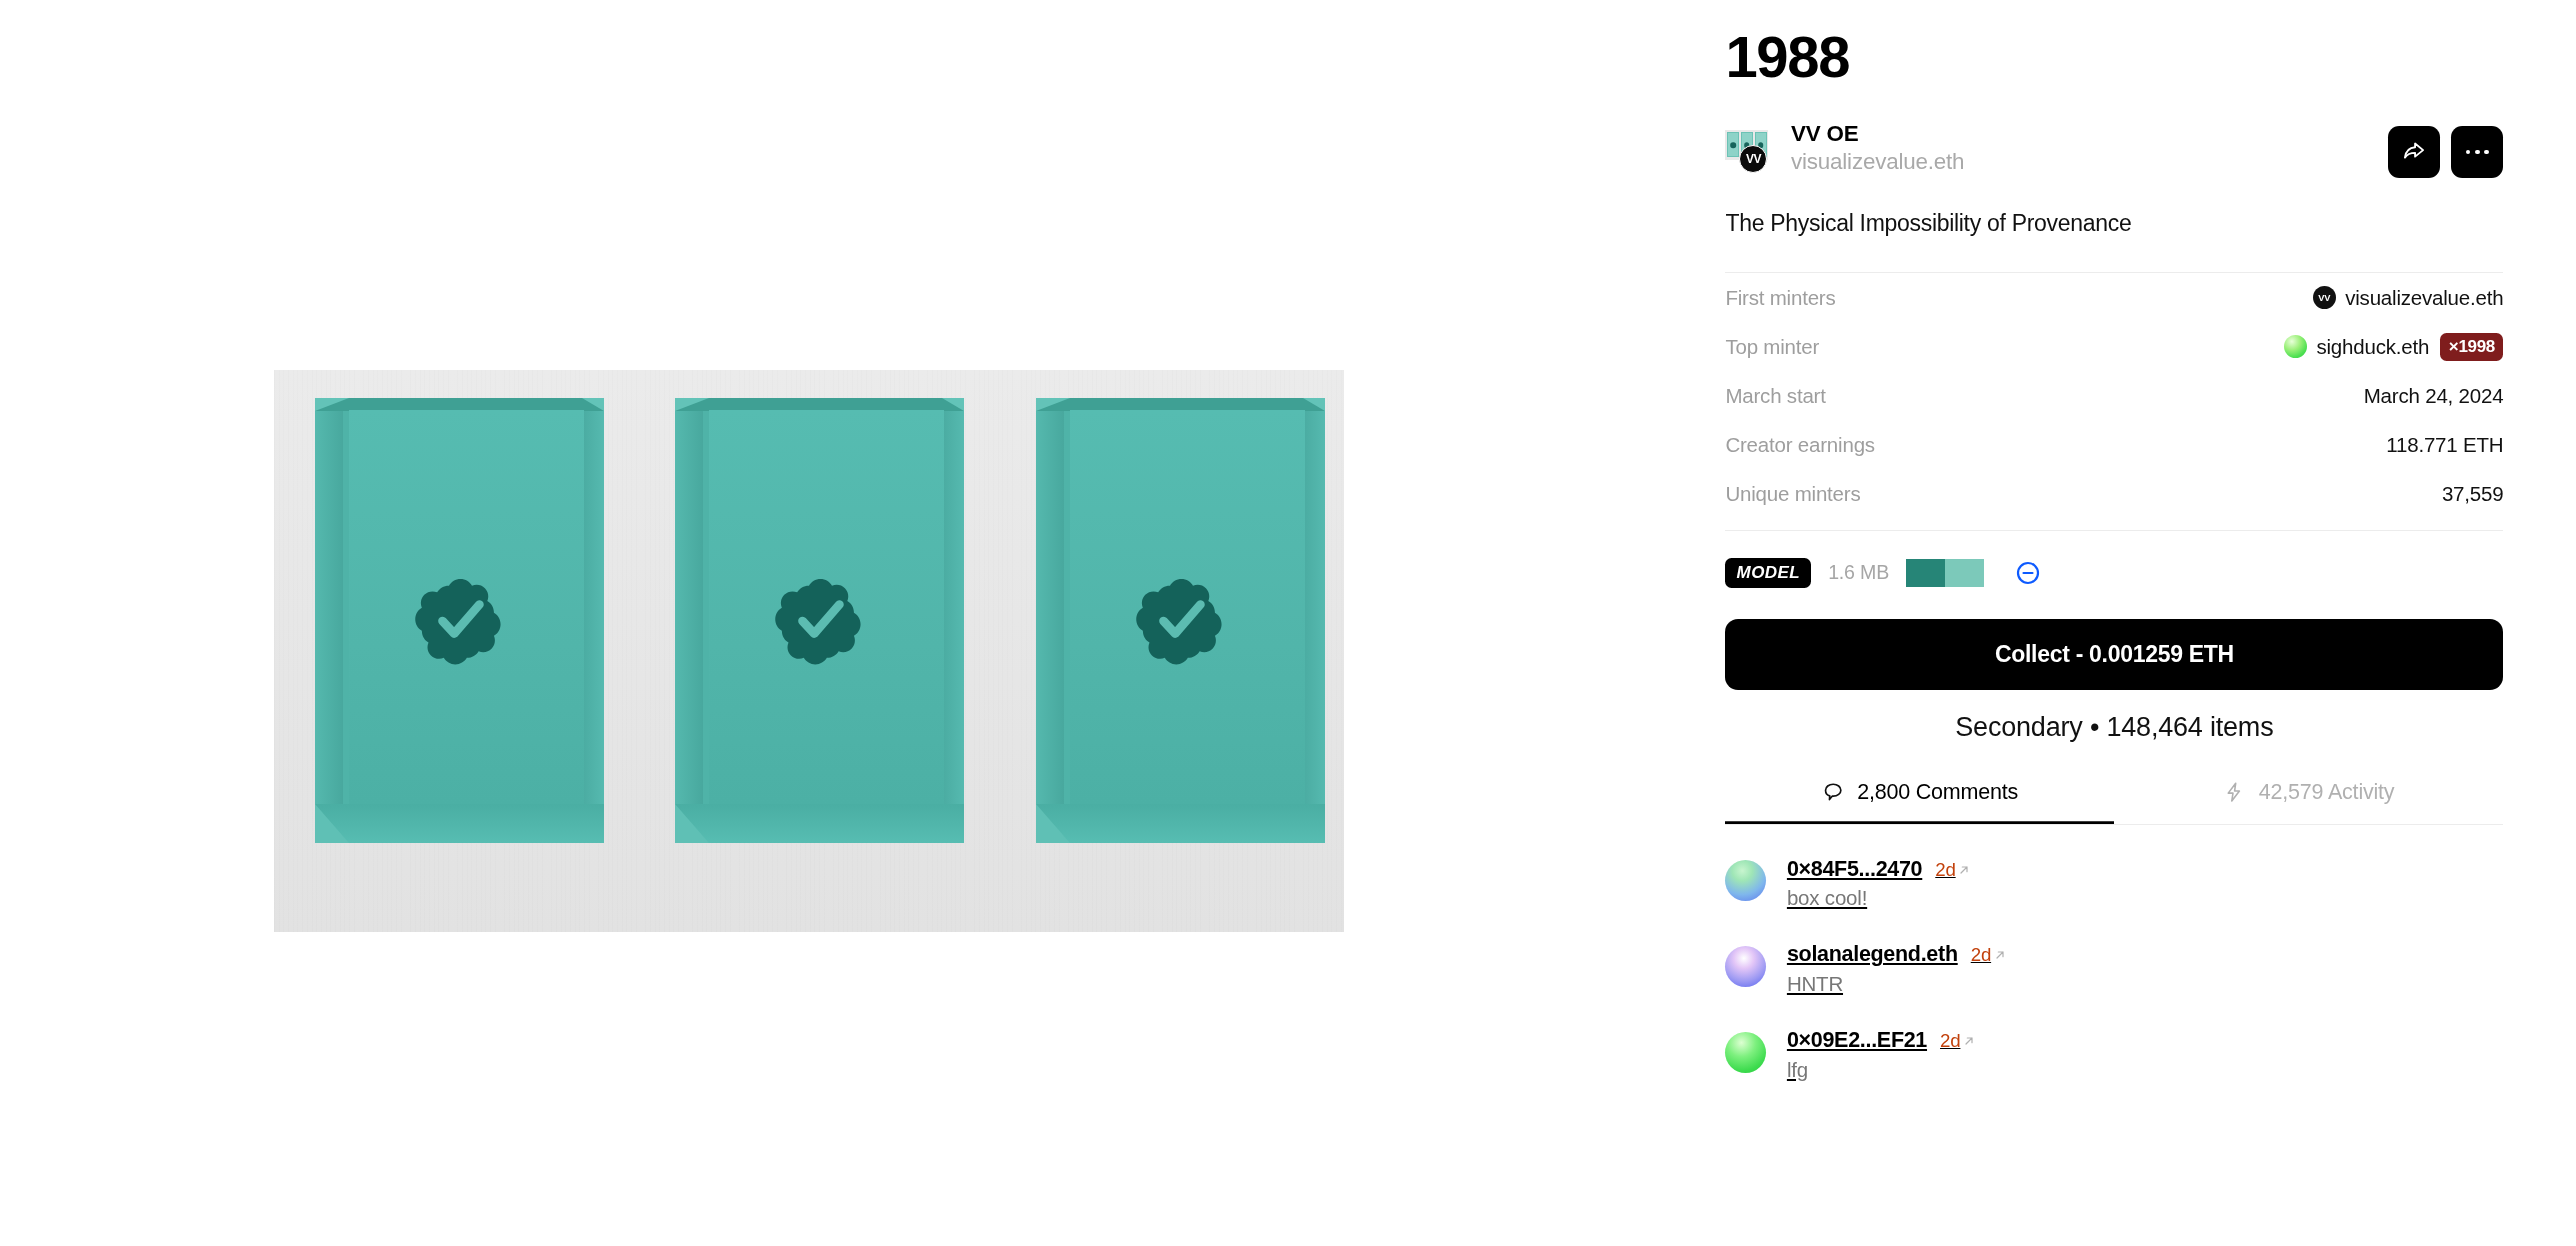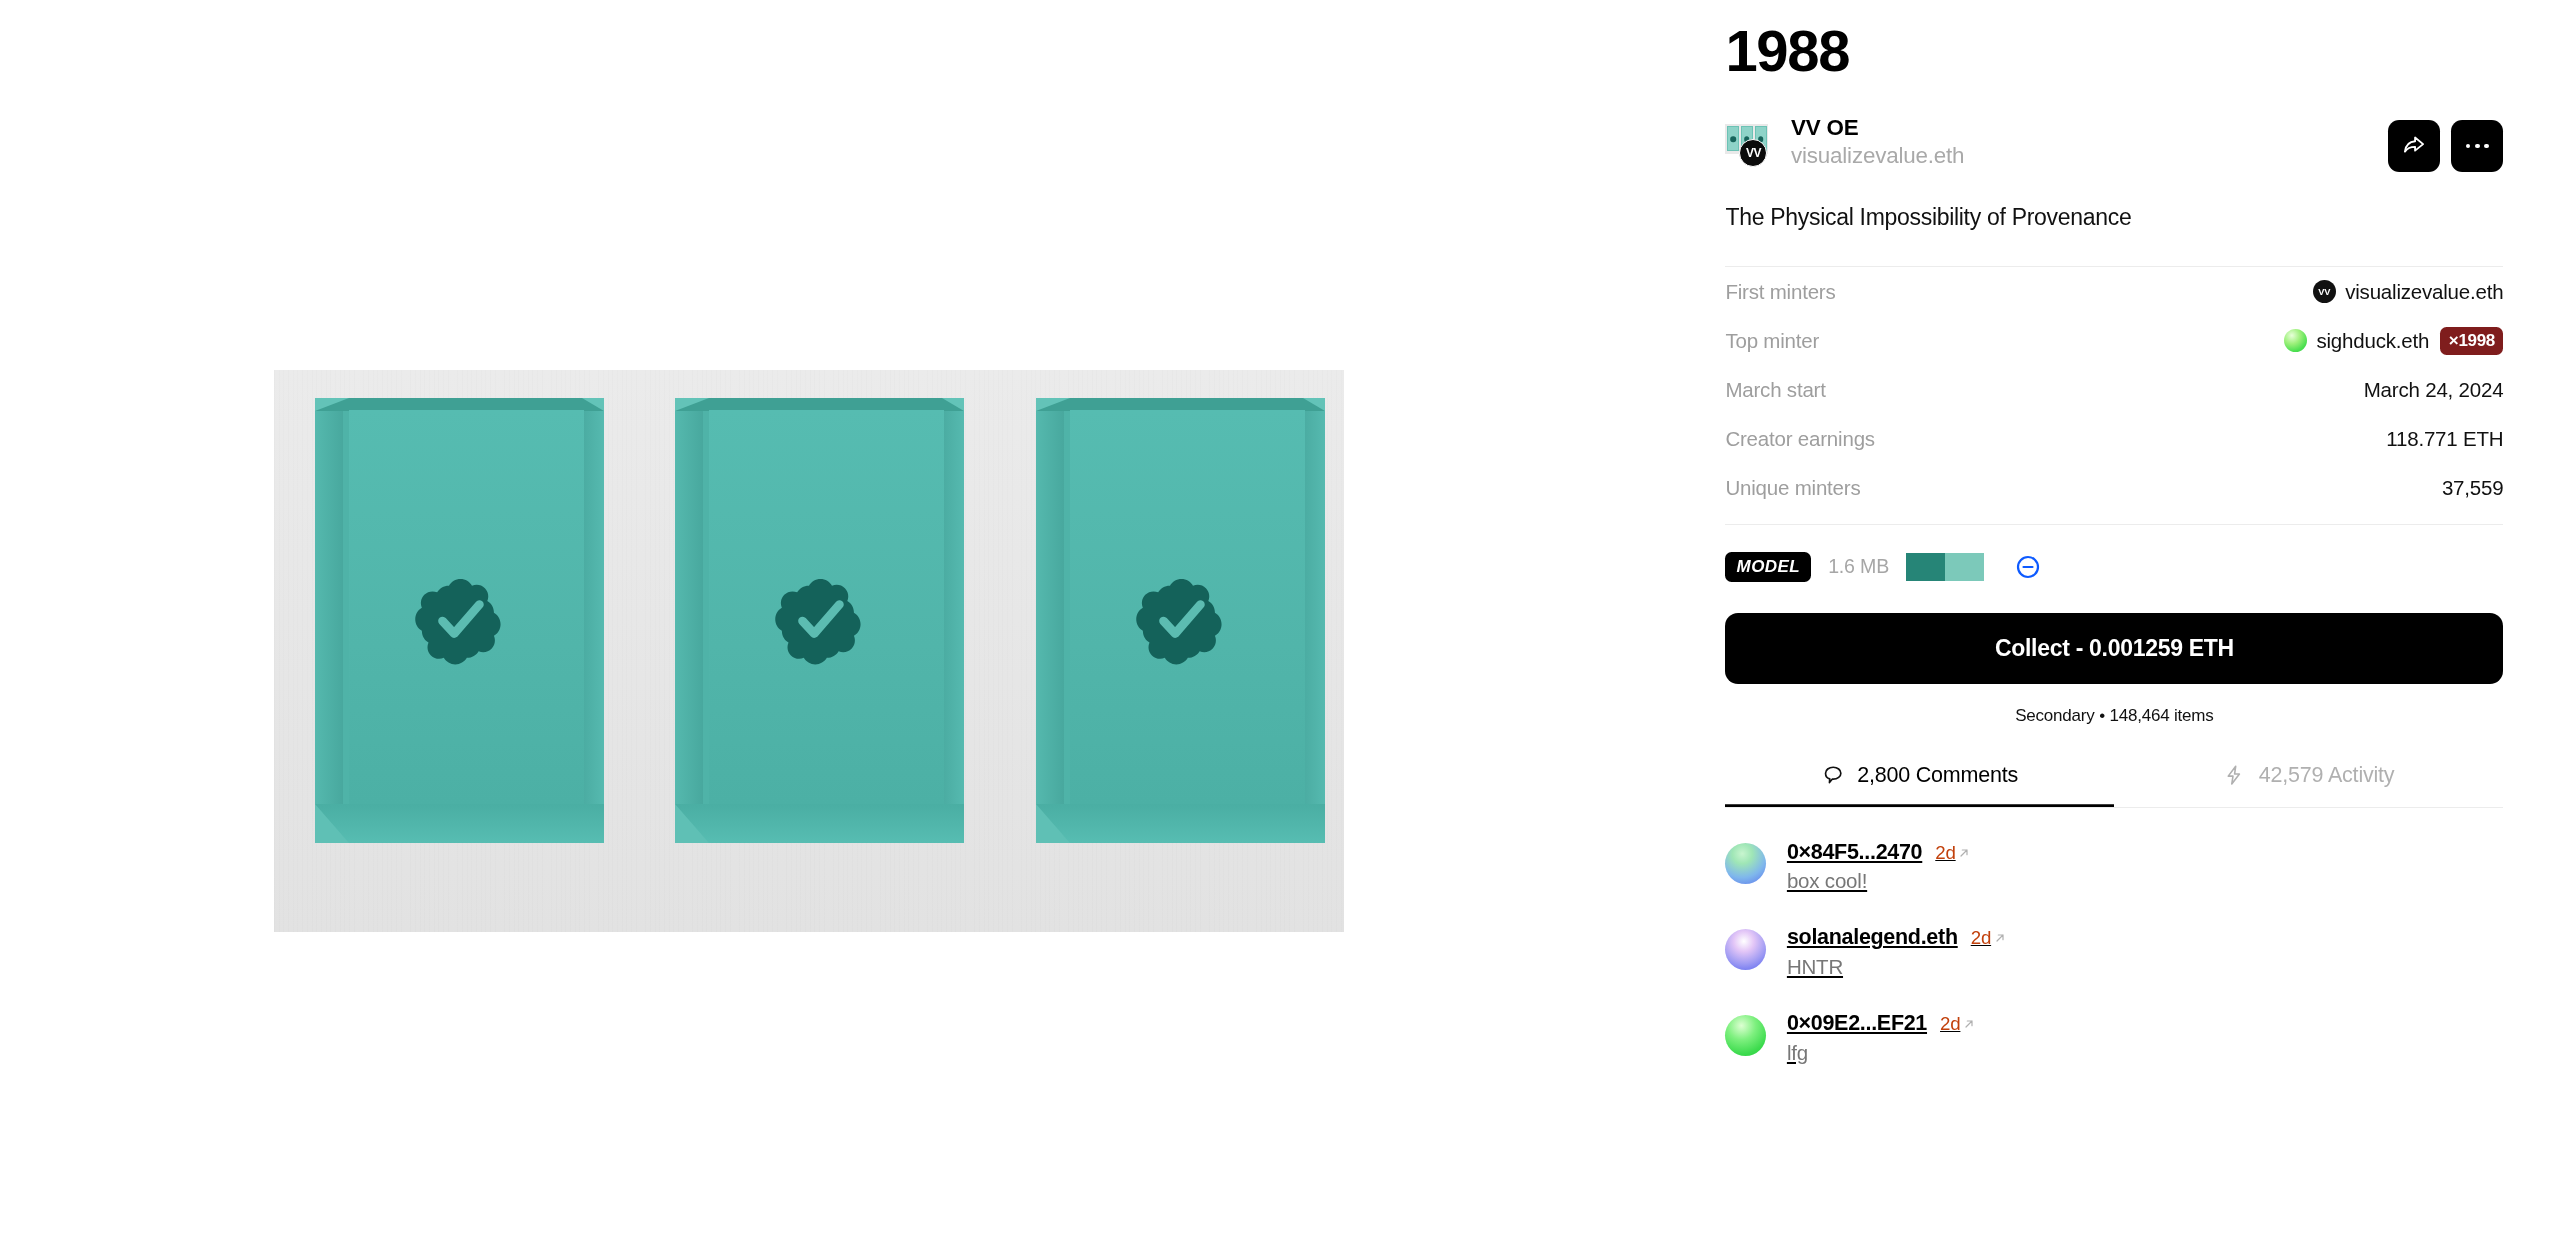--- a/index.html
+++ b/index.html
@@ -124,20 +124,21 @@
     width: 97px;
     height: 97px;
   }
 
   
   .detail-pane {
     position: relative;
     width: 873px;
     flex: 0 0 873px;
     padding: 11px 0 0 0;
+    margin-top: 6px;
   }
 
   .detail-inner {
     position: absolute;
     left: 22.4px;
     top: 22.4px;
     width: 778px;
   }
 
   .token-title {
@@ -339,21 +340,21 @@
     border-radius: 13px;
     font-size: 23px;
     font-weight: 700;
     letter-spacing: -0.3px;
     margin-top: 24px;
     cursor: pointer;
     font-family: "Liberation Sans", sans-serif;
   }
   .secondary-line {
     text-align: center;
-    font-size: 17px;
+    font-size: 27px;
     color: #111;
     margin-top: 22.4px;
     letter-spacing: -0.2px;
   }
 
   
   .tabs {
     display: flex;
     margin-top: 37px;
     border-bottom: 0.9px solid #ececec;

